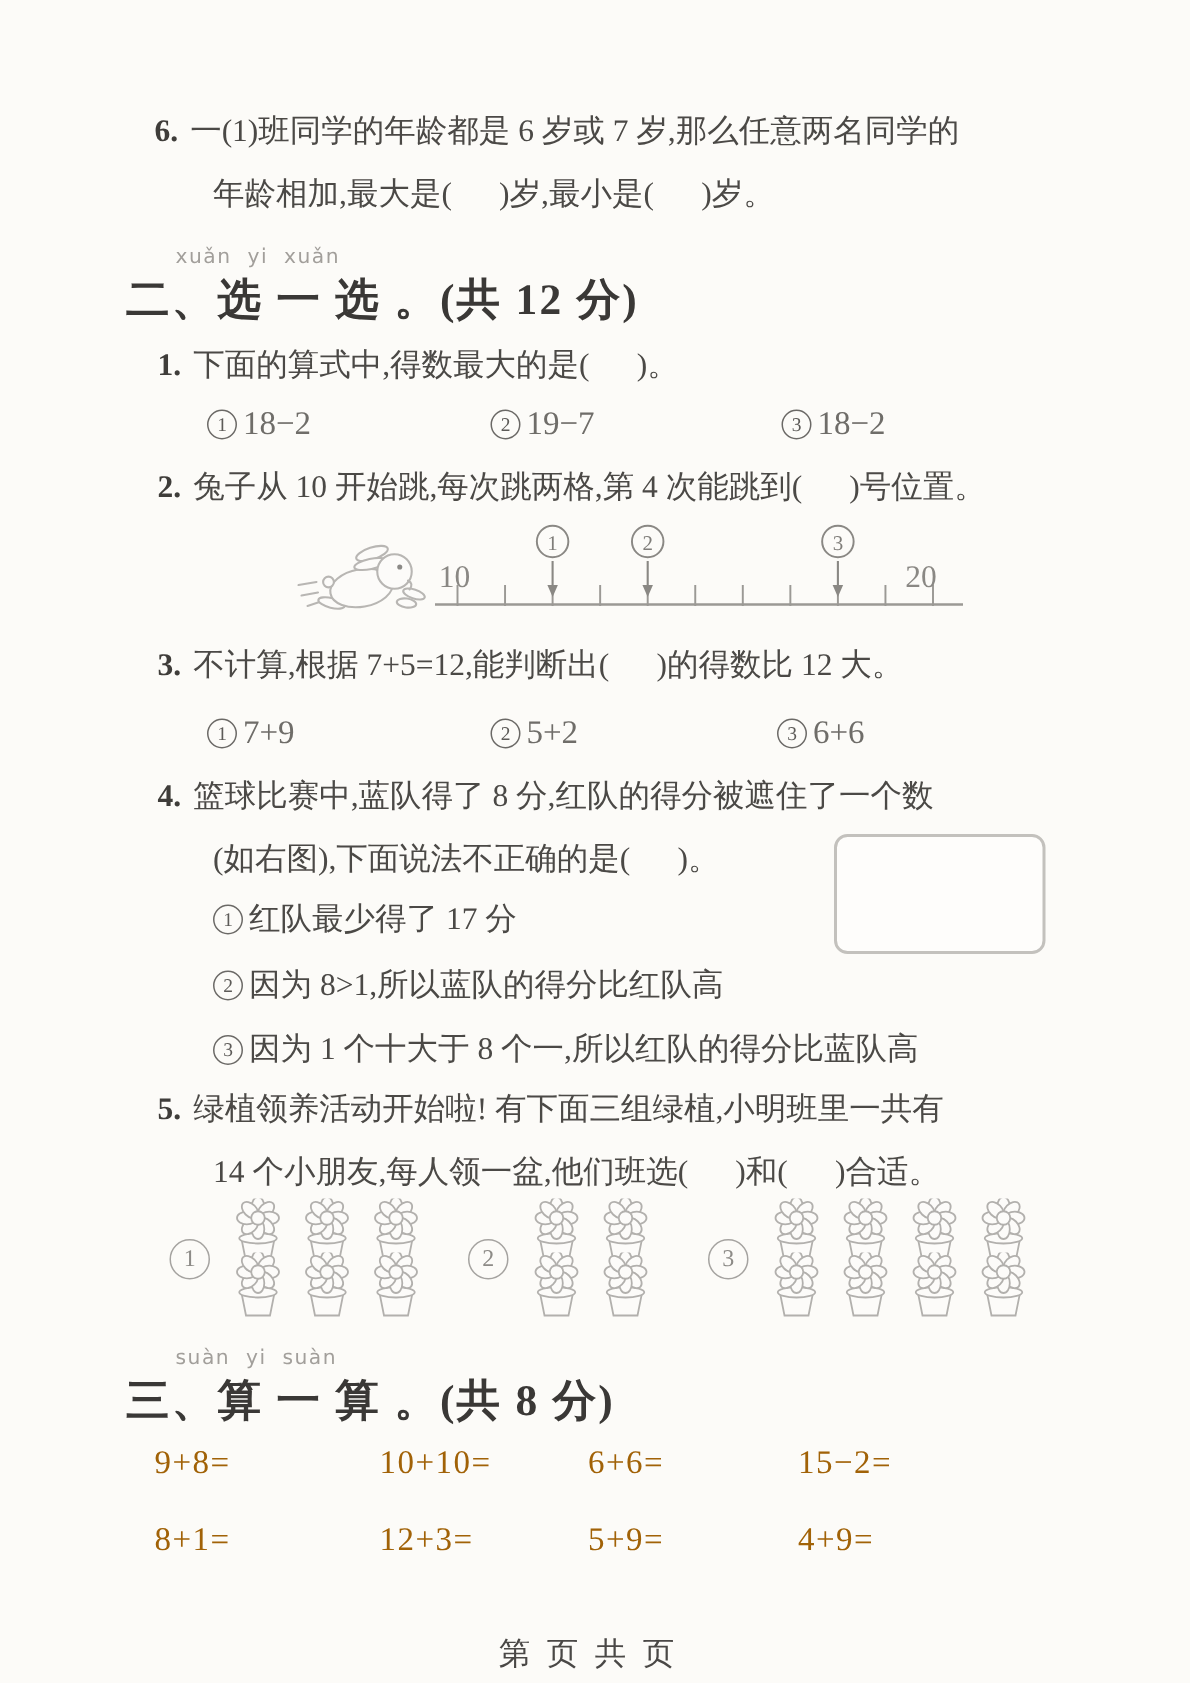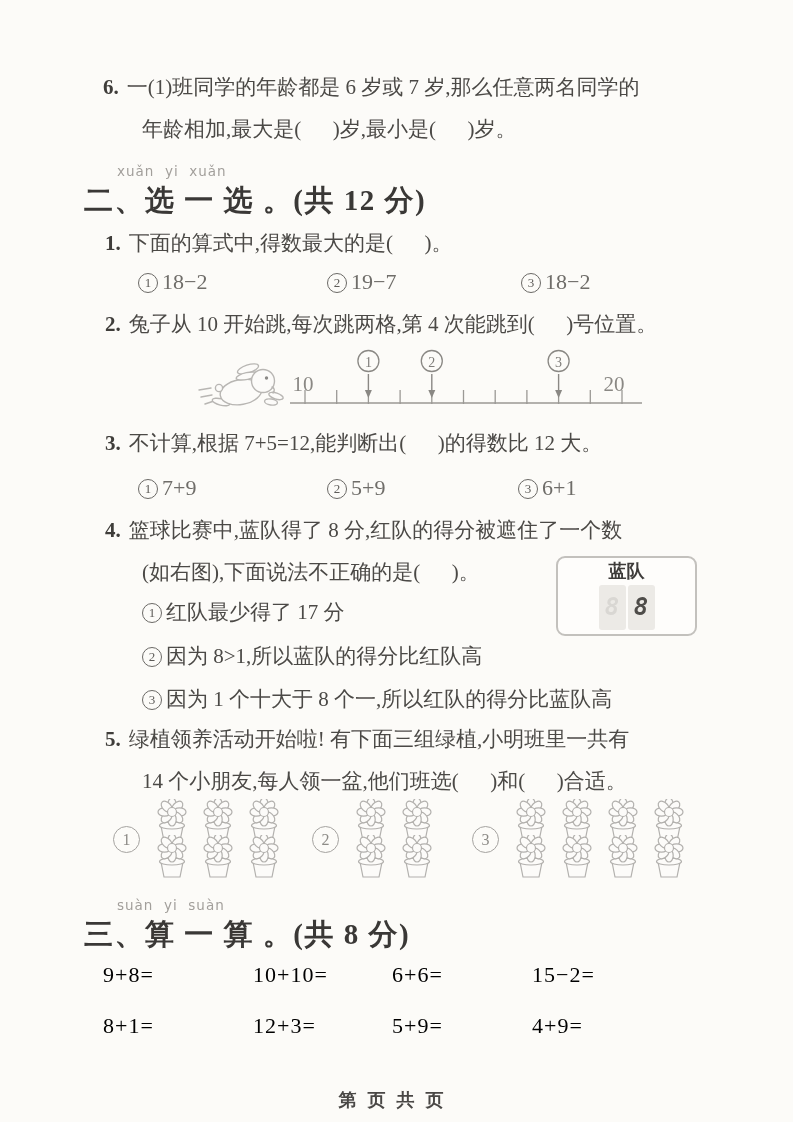--- a/index.html
+++ b/index.html
@@ -18,24 +18,24 @@
   .pinyin { font-size: 13.5px; font-family: "DejaVu Sans", "Liberation Sans", sans-serif;
             color: #a29f9b; letter-spacing: 1px; font-weight: 400; }
   .muted { color: #6f6d69; font-size: 22px; }
   .circ {
     display: inline-flex; width: 20px; height: 20px;
     border: 1.4px solid #6b6966; border-radius: 50%;
     align-items: center; justify-content: center;
     font-size: 13px; color: #5d5b58; margin-right: 4px;
     position: relative; top: -2px; flex: none;
   }
-  .calc { font-size: 22px; color: #000000; letter-spacing: 1px; }
+  .calc { font-size: 22px; color: #a16207; letter-spacing: 1px; }
   .footer {
     position: absolute; left: 0; right: 0; top: 1088px; text-align: center;
-    font-size: 18px; font-weight: 700; color: #4a4846; letter-spacing: 11px;
+    font-size: 21px; font-weight: 400; color: #4a4846; letter-spacing: 11px;
   }
   
   .board {
     position: absolute; left: 556px; top: 556px; width: 141px; height: 80px;
     background: #fefdfb; border: 2.5px solid #c3c1bd; border-radius: 9px;
     display: flex; overflow: hidden;
   }
   .board-cell { flex: 1; display: flex; flex-direction: column; padding: 3px 4px 4px; }
   .board-cell.right { border-left: 2px solid #cfcdc9; position: relative; }
   .team {
@@ -146,34 +146,27 @@
       <line x1="143.8" y1="29" x2="143.8" y2="46" stroke="#8a8884" stroke-width="1.4"></line>
       <polygon points="140.3,45 147.3,45 143.8,53" fill="#8a8884"></polygon>
       <circle cx="270.6" cy="16" r="10.5" stroke="#8a8884" fill="none" stroke-width="1.3"></circle>
       <text x="270.6" y="21.5" text-anchor="middle" font-size="14" fill="#7f7d79" font-family="Liberation Serif, serif">3</text>
       <line x1="270.6" y1="29" x2="270.6" y2="46" stroke="#8a8884" stroke-width="1.4"></line>
       <polygon points="267.1,45 274.1,45 270.6,53" fill="#8a8884"></polygon>
     </svg>
 
   <div class="t" style="left:105px;top:430px"><span class="qnum">3.</span><span>不计算,根据 7+5=12,能判断出(      )的得数比 12 大。</span></div>
   <div class="t muted" style="left:138px;top:474px"><span class="circ">1</span><span>7+9</span></div>
-  <div class="t muted" style="left:327px;top:474px"><span class="circ">2</span><span>5+9</span></div>
-  <div class="t muted" style="left:518px;top:474px"><span class="circ">3</span><span>6+1</span></div>
+  <div class="t muted" style="left:327px;top:474px"><span class="circ">2</span><span>5+2</span></div>
+  <div class="t muted" style="left:518px;top:474px"><span class="circ">3</span><span>6+6</span></div>
 
   <div class="t" style="left:105px;top:517px"><span class="qnum">4.</span><span>篮球比赛中,蓝队得了 8 分,红队的得分被遮住了一个数</span></div>
   <div class="t" style="left:142px;top:559px">(如右图),下面说法不正确的是(      )。</div>
 
   <div class="board">
-    <div class="board-cell">
-      <div class="team">蓝队</div>
-      <div class="digits">
-        <div class="tile ghost">8</div>
-        <div class="tile lit">8</div>
-      </div>
-    </div>
   </div>
 
   <div class="t" style="left:142px;top:599px"><span class="circ">1</span><span>红队最少得了 17 分</span></div>
   <div class="t" style="left:142px;top:643px"><span class="circ">2</span><span>因为 8&gt;1,所以蓝队的得分比红队高</span></div>
   <div class="t" style="left:142px;top:686px"><span class="circ">3</span><span>因为 1 个十大于 8 个一,所以红队的得分比蓝队高</span></div>
 
   <div class="t" style="left:105px;top:726px"><span class="qnum">5.</span><span>绿植领养活动开始啦! 有下面三组绿植,小明班里一共有</span></div>
   <div class="t" style="left:142px;top:768px">14 个小朋友,每人领一盆,他们班选(      )和(      )合适。</div>
 
   <div class="pgroup" style="left:113px">

